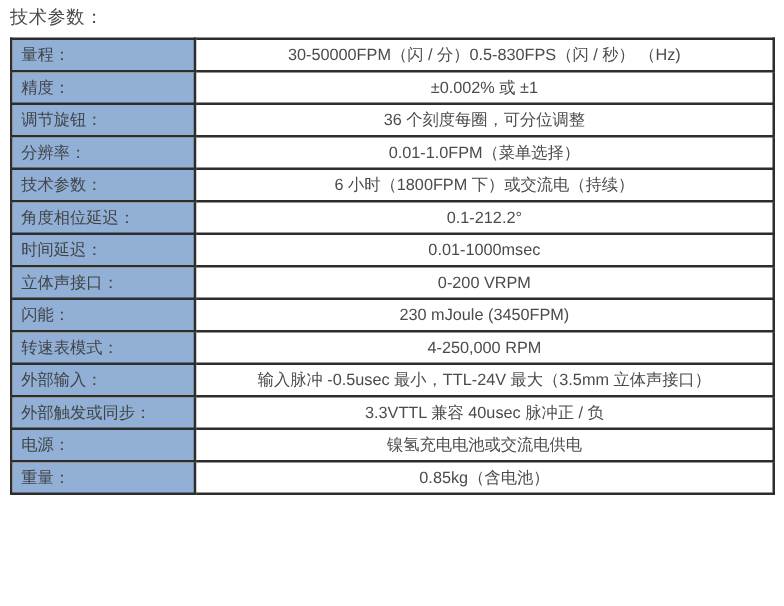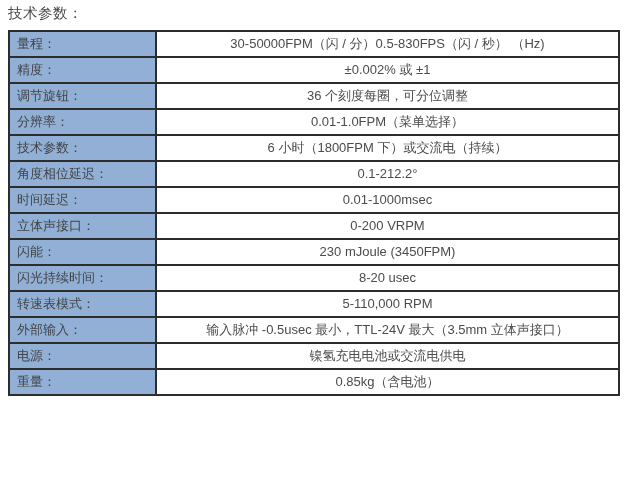--- a/index.html
+++ b/index.html
@@ -95,30 +95,30 @@
       </tr>
       <tr>
         <th>立体声接口：</th>
         <td>0-200 VRPM</td>
       </tr>
       <tr>
         <th>闪能：</th>
         <td>230 mJoule (3450FPM)</td>
       </tr>
       <tr>
-        <th>闪光持续时间：</th>
-        <td>8-20 usec</td>
-      </tr>
-      <tr>
         <th>转速表模式：</th>
-        <td>5-110,000 RPM</td>
+        <td>4-250,000 RPM</td>
       </tr>
       <tr>
         <th>外部输入：</th>
         <td>输入脉冲 -0.5usec 最小，TTL-24V 最大（3.5mm 立体声接口）</td>
+      </tr>
+      <tr>
+        <th>外部触发或同步：</th>
+        <td>3.3VTTL 兼容 40usec 脉冲正 / 负</td>
       </tr>
       <tr>
         <th>电源：</th>
         <td>镍氢充电电池或交流电供电</td>
       </tr>
       <tr>
         <th>重量：</th>
         <td>0.85kg（含电池）</td>
       </tr>
     </tbody>

